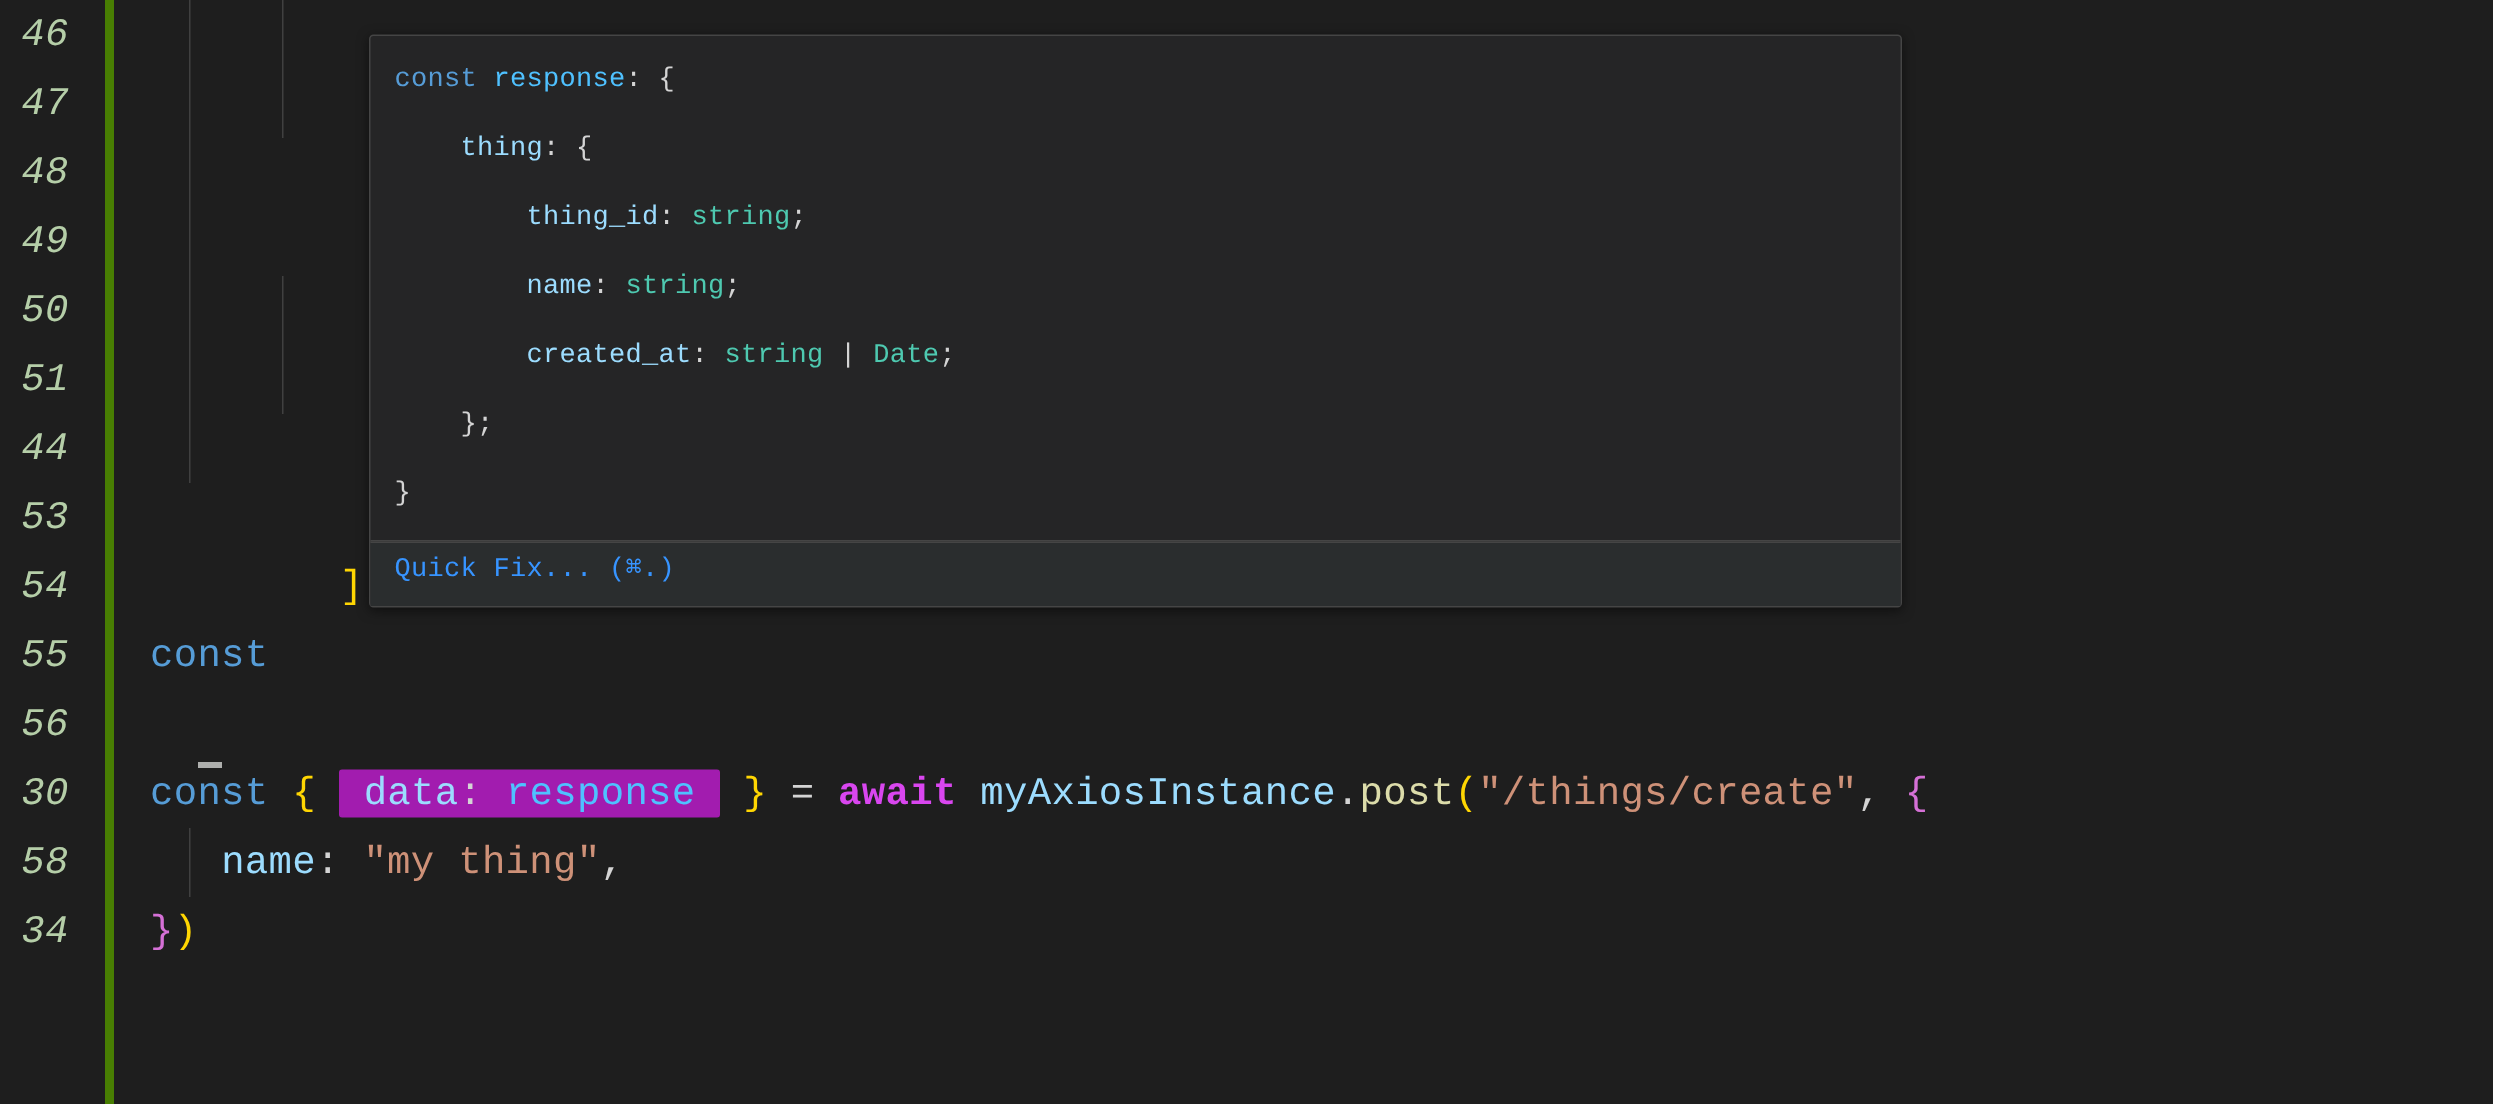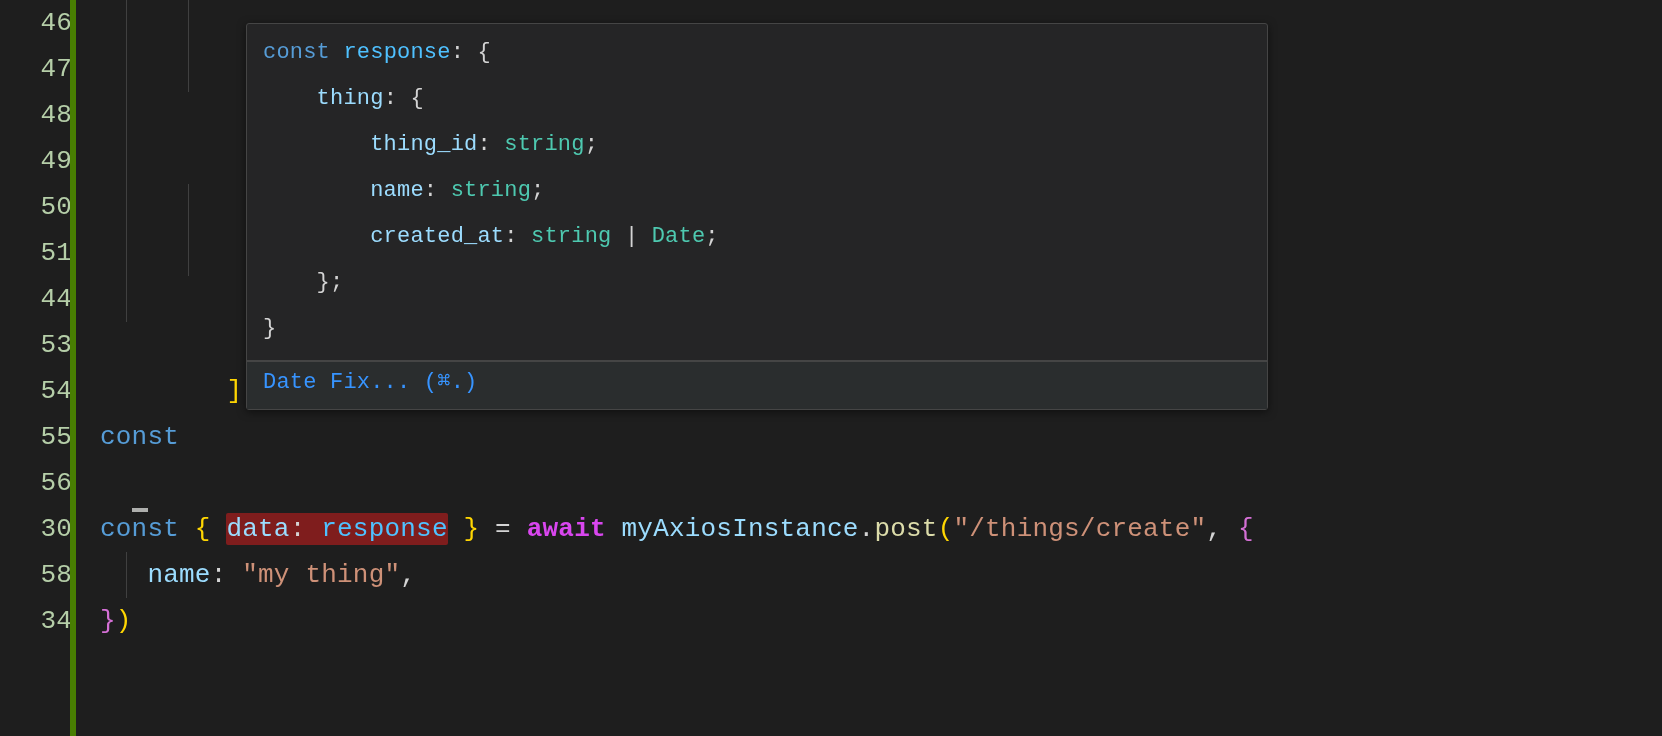--- a/index.html
+++ b/index.html
@@ -13,25 +13,26 @@
     color: #d4d4d4;
     letter-spacing: 0.2px;
   }
   .editor {
     position: relative;
     width: 100%;
     height: 100%;
   }
   .gutter {
     position: absolute;
-    left: 12px; top: 0; bottom: 0;
+    left: 0; top: 0; bottom: 0;
     width: 68px;
     background: #1e1e1e;
     color: #858585;
-    text-align: right;
+    text-align: center;
+    font-style: italic;
   }
   .git-strip {
     position: absolute;
     left: 70px;
     top: 0;
     bottom: 0;
     width: 6px;
     background: #487e02;
   }
   .code {
@@ -68,42 +69,42 @@
   .varc { color: #4fc1ff; }
   .typ  { color: #4ec9b0; }
   .str  { color: #ce9178; }
   .num  { color: #b5cea8; }
   .brc0 { color: #ffd602; }
   .brc1 { color: #d570d6; }
   .pun  { color: #d4d4d4; }
   .prop { color: #9cdcfe; }
 
   .sel {
-    background: #7f1d1d;
+    background: #a21caf;
     border-radius: 2px;
-    padding: 1px 0;
+    padding: 1px 16px;
   }
   .cursor-bar {
     display: inline-block;
     width: 16px;
     height: 4px;
     background: #aeafad;
     vertical-align: -22px;
   }
 
   .hover {
     position: absolute;
     left: 246px;
     top: 23px;
     width: 1022px;
     background: #252526;
     border: 1px solid #454545;
     border-radius: 3px;
     box-shadow: 0 2px 8px rgba(0,0,0,.5);
-    font-size: 22px;
+    font-size: 18px;
   }
   .hover .type-info {
     padding: 6px 16px 8px 16px;
     white-space: pre;
     line-height: 46px;
   }
   .hover .hr { height: 1px; background: #454545; }
   .hover .msg {
     padding: 6px 16px 8px 16px;
     color: #cccccc;
@@ -195,17 +196,17 @@
     <div class="type-info"><span class="kw">const </span><span class="varc">response</span><span class="pun">: </span><span class="pun">{</span>
     <span class="prop">thing</span><span class="pun">: </span><span class="pun">{</span>
         <span class="prop">thing_id</span><span class="pun">: </span><span class="typ">string</span><span class="pun">;</span>
         <span class="prop">name</span><span class="pun">: </span><span class="typ">string</span><span class="pun">;</span>
         <span class="prop">created_at</span><span class="pun">: </span><span class="typ">string</span><span class="pun"> | </span><span class="typ">Date</span><span class="pun">;</span>
     <span class="pun">};</span>
 <span class="pun">}</span></div>
     <div class="hr"></div>
     <div class="hr"></div>
     <div class="qf">
-      <a>Date Fix... (⌘.)</a>
+      <a>Quick Fix... (⌘.)</a>
     </div>
   </div>
 
 </div>
 
 </body></html>

